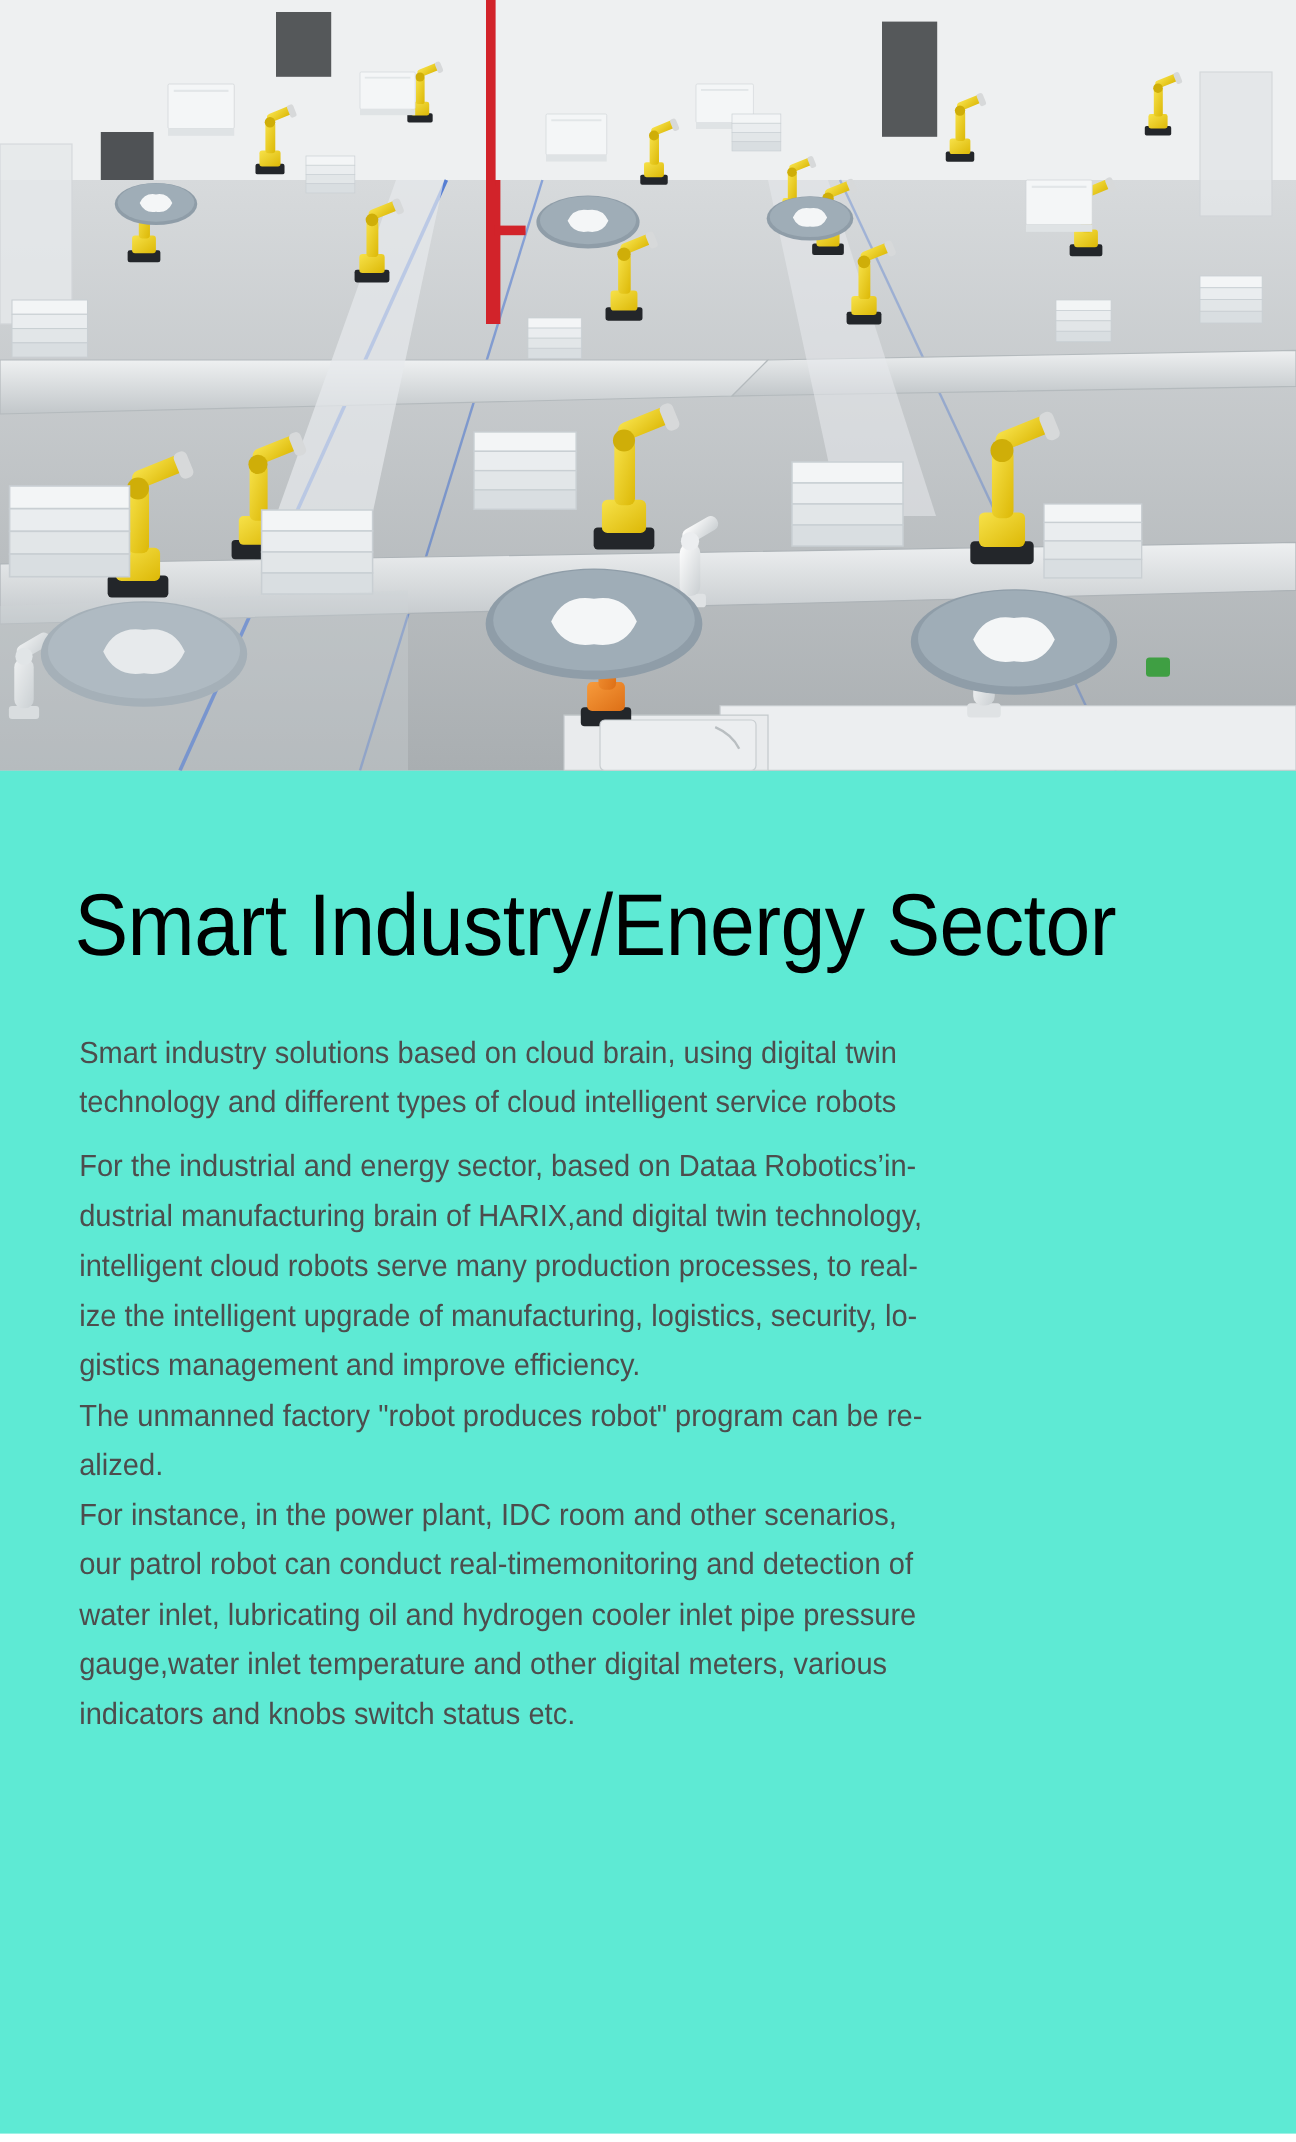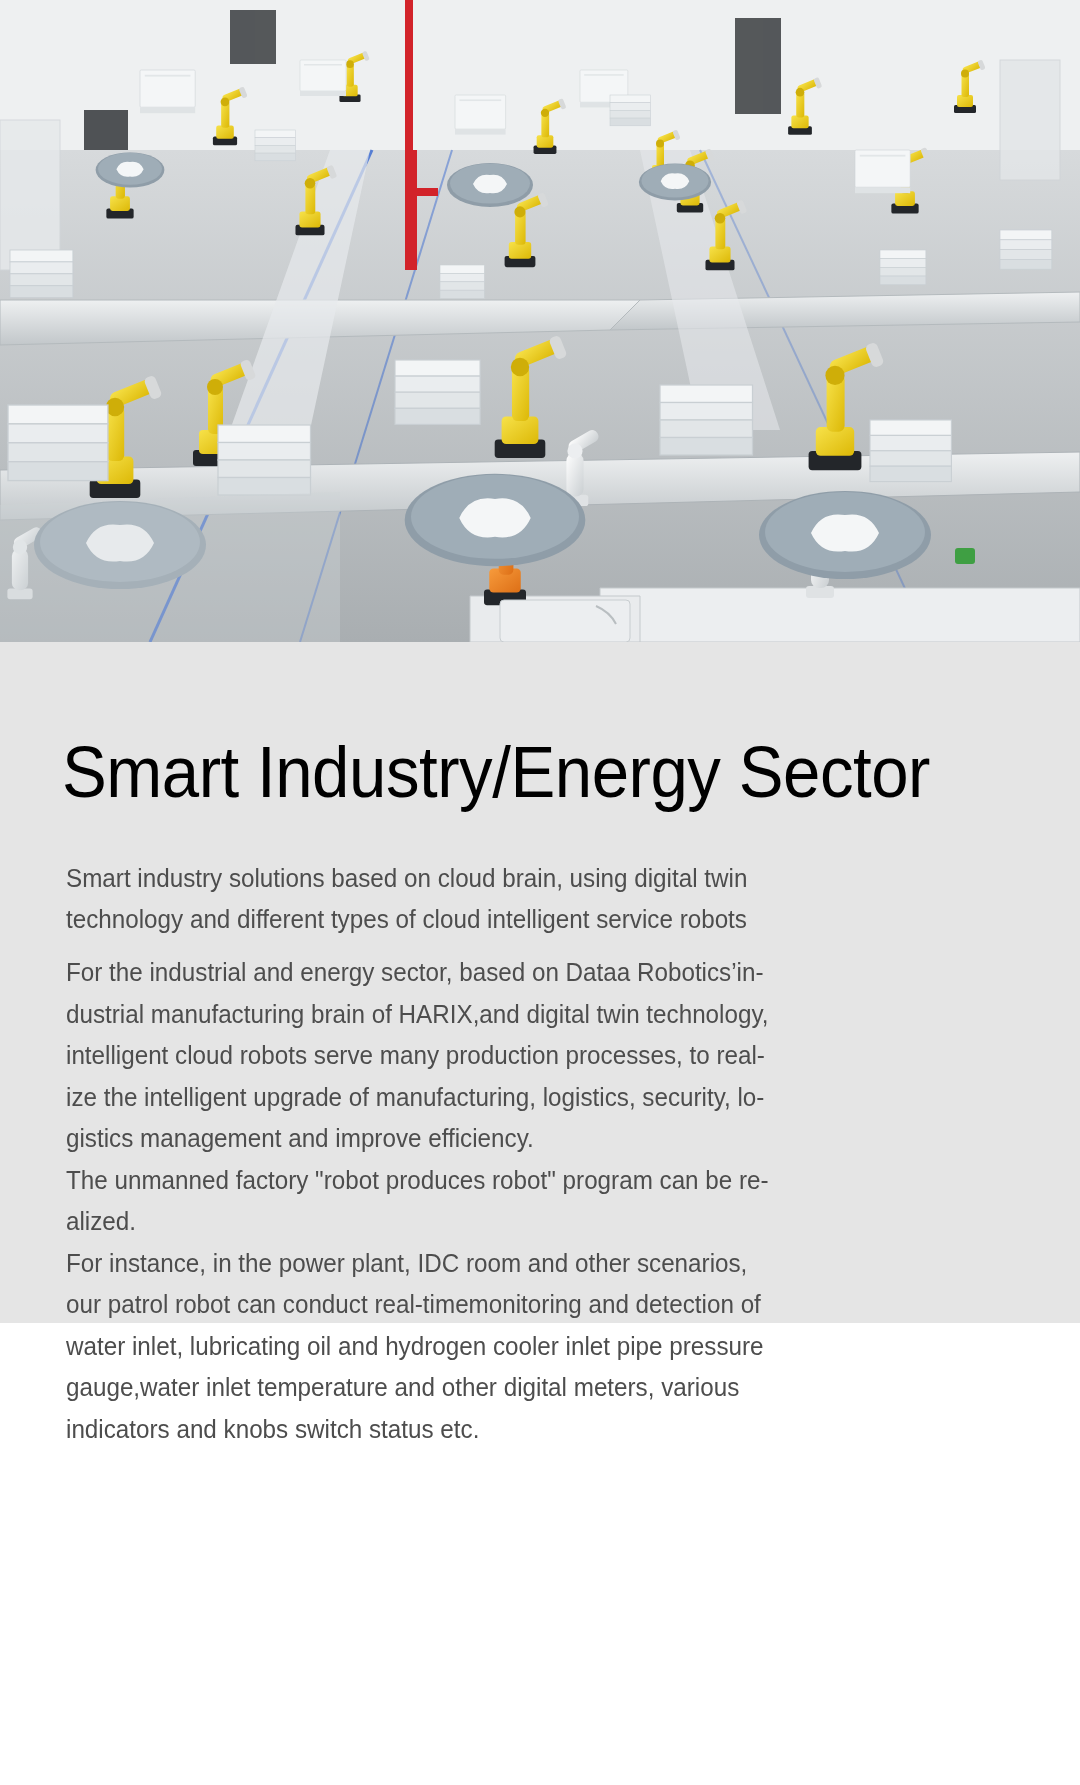--- a/index.html
+++ b/index.html
@@ -5,21 +5,21 @@
   * { box-sizing: border-box; margin: 0; padding: 0; }
 
   html, body {
     width: 1080px;
     height: 1785px;
     background: #ffffff;
     font-family: "Liberation Sans", sans-serif;
     overflow: hidden;
   }
 
-  .page { position: relative; width: 1080px; height: 1323px; background:#e5e5e5; }
+  .page { position: relative; width: 1080px; height: 1778px; background:#5eead4; }
 
   
   .hero {
     position: relative;
     width: 1080px;
     height: 642px;
     overflow: hidden;
     background: #c3c6c8;
   }
   .hero svg { display:block; width:1080px; height:642px; }

